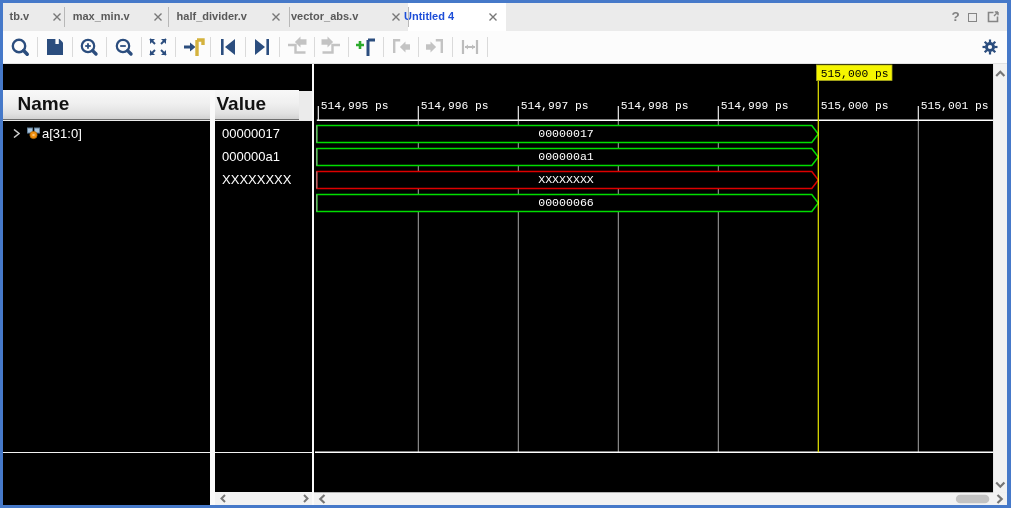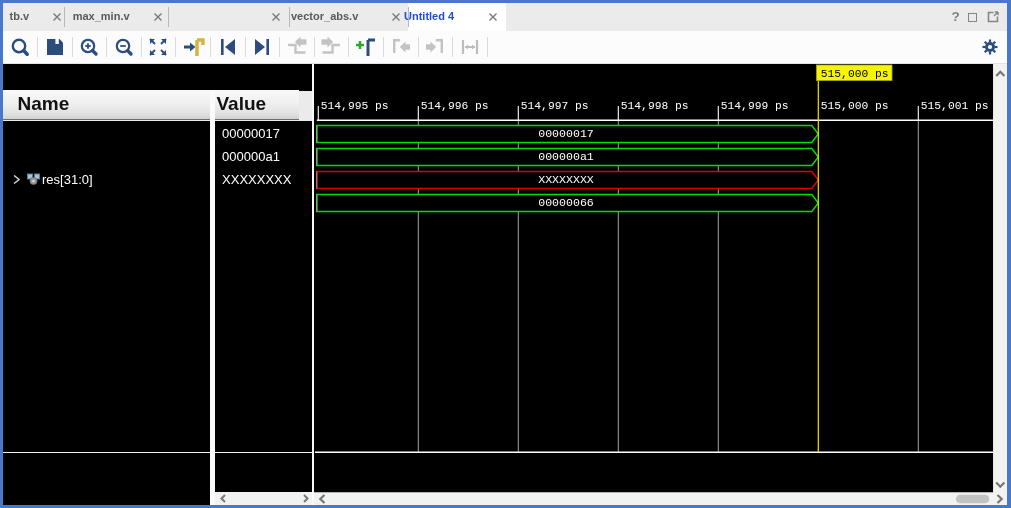--- a/index.html
+++ b/index.html
@@ -44,20 +44,21 @@
 <body>
 <div class="abs" id="bL"></div>
 <div class="abs" id="bR"></div>
 <div class="abs" id="bT"></div>
 <div class="abs" id="bB"></div>
 
 <div class="abs" id="tabbar">
   <div id="activetab"></div>
   <span class="tabtxt" style="left:6.5px;">tb.v</span>
   <span class="tabtxt" style="left:69.7px;">max_min.v</span>
+  <span class="tabtxt" style="left:173.6px;">half_divider.v</span>
   <span class="tabtxt" style="left:288px;">vector_abs.v</span>
   <span class="tabtxt" style="left:401px;color:#1d4ed8;">Untitled 4</span>
   <svg class="tabx" style="left:48.5px;" viewBox="0 0 10 10">
       <path d="M1.5 1.5 L8.5 8.5 M8.5 1.5 L1.5 8.5" stroke="#787878" stroke-width="1.4" fill="none"></path>
     </svg>
   <svg class="tabx" style="left:149.5px;" viewBox="0 0 10 10">
       <path d="M1.5 1.5 L8.5 8.5 M8.5 1.5 L1.5 8.5" stroke="#787878" stroke-width="1.4" fill="none"></path>
     </svg>
   <svg class="tabx" style="left:268.3px;" viewBox="0 0 10 10">
       <path d="M1.5 1.5 L8.5 8.5 M8.5 1.5 L1.5 8.5" stroke="#787878" stroke-width="1.4" fill="none"></path>
@@ -203,31 +204,31 @@
 <div class="abs hdr" id="hdrName">
     <div class="hdrtxt">Name</div>
   </div>
 <div class="abs hdr" id="hdrValue">
     <div class="hdrtxt">Value</div>
   </div>
 <div class="abs" id="gap1"></div>
 <div class="abs" id="gap2"></div>
 
 <div class="abs" id="namePanel">
-  <div class="row" style="top:47px;">
+  <div class="row" style="top:1px;">
     <svg style="position:absolute;left:9.5px;top:7px;width:7px;height:9px;" viewBox="0 0 7 9">
         <path d="M1 0.5 L6 4.5 L1 8.5" stroke="#cccccc" stroke-width="1.5" fill="none"></path>
       </svg>
     <svg style="position:absolute;left:23.5px;top:5px;width:13px;height:13px;" viewBox="0 0 13 13">
       <rect x="0.5" y="1" width="5" height="5" fill="#a9c4dd" stroke="#5f7c96" stroke-width="1"></rect>
       <rect x="7.5" y="1" width="5" height="5" fill="#a9c4dd" stroke="#5f7c96" stroke-width="1"></rect>
-      <circle cx="6.5" cy="8" r="3.6" fill="#9a9a9a" stroke="#6a6a6a" stroke-width="0.8"></circle>
-      <rect x="5.4" y="6.9" width="2.2" height="2.2" fill="#d8d8d8"></rect>
-    </svg>
-    <span class="rname">res[31:0]</span>
+      <circle cx="6.5" cy="8" r="3.6" fill="#f29111" stroke="#b56a00" stroke-width="0.8"></circle>
+      <rect x="5.4" y="6.9" width="2.2" height="2.2" fill="#fbc57a"></rect>
+    </svg>
+    <span class="rname">a[31:0]</span>
   </div>
   <div class="wline" style="position:absolute;left:0;top:331px;width:100%;"></div>
 </div>
 
 <div class="abs" id="valuePanel">
   <div class="row" style="top:1px;">
       <span class="vtext">00000017</span>
     </div>
   <div class="row" style="top:24px;">
       <span class="vtext">000000a1</span>

